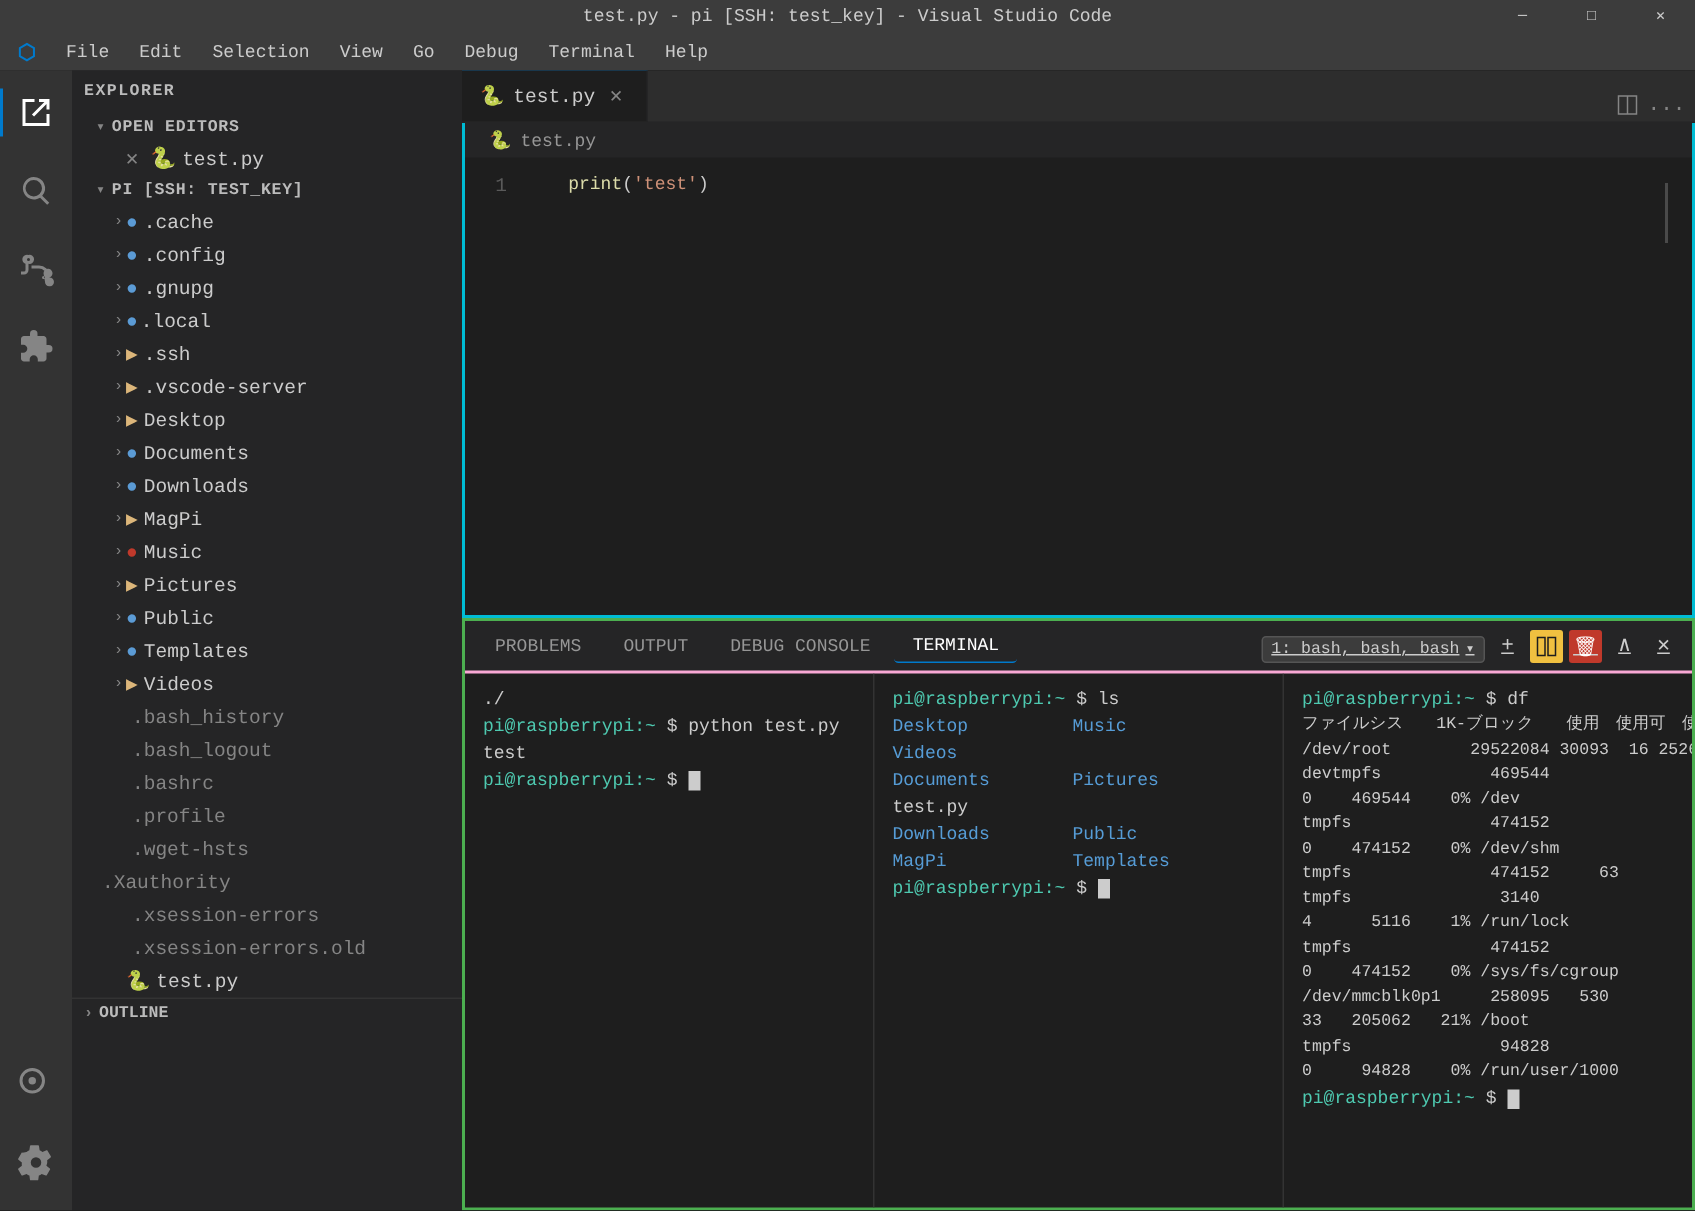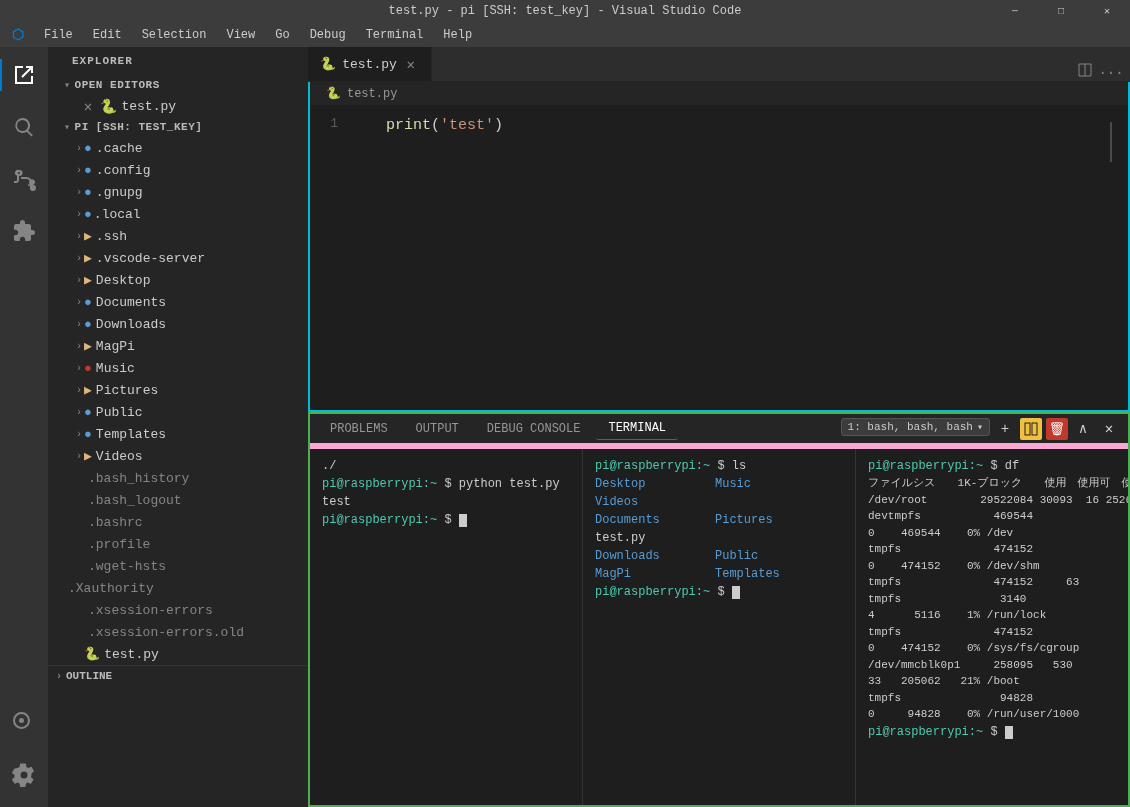--- a/index.html
+++ b/index.html
@@ -110,21 +110,21 @@
     .sidebar {
       width: 260px;
       background: #252526;
       flex-shrink: 0;
       overflow-y: auto;
       overflow-x: hidden;
       display: flex;
       flex-direction: column;
     }
     .sidebar-header {
-      padding: 8px 24px;
+      padding: 8px 8px;
       font-size: 11px;
       font-weight: bold;
       text-transform: uppercase;
       letter-spacing: 1px;
       color: #bbbbbb;
       cursor: pointer;
     }
     .sidebar-section-title {
       font-size: 11px;
       font-weight: bold;
@@ -242,21 +242,21 @@
       width: 40px;
       text-align: right;
       padding-right: 12px;
       color: #5a5a5a;
       user-select: none;
       font-size: 13px;
       line-height: 1.6;
     }
     .code-lines {
       flex: 1;
-      font-size: 15px;
+      font-size: 12px;
       line-height: 1.6;
     }
     .code-line { white-space: pre; }
     .kw-func { color: #dcdcaa; }
     .kw-str { color: #ce9178; }
 
     
     .terminal-area {
       height: 395px;
       flex-shrink: 0;
@@ -267,39 +267,40 @@
     }
 
     
     .terminal-tabs {
       background: #252526;
       height: 35px;
       display: flex;
       align-items: center;
       padding: 0 8px;
       gap: 4px;
-      border-bottom: 6px solid #f9a8d4;
+      border-bottom: 2px solid #f9a8d4;
       flex-shrink: 0;
     }
     .terminal-tab {
       padding: 4px 12px;
       font-size: 12px;
       cursor: pointer;
       color: #969696;
       border-radius: 3px;
     }
     .terminal-tab.active {
       color: #ffffff;
       border-bottom: 1px solid #007acc;
     }
     .terminal-panel-actions {
       margin-left: auto;
       display: flex;
-      align-items: flex-start;
-      gap: 4px;
+      align-items: flex-end;
+      gap: 4px;
+      text-decoration: underline;
     }
     .terminal-dropdown {
       background: #3c3c3c;
       border: 1px solid #555;
       color: #cccccc;
       padding: 2px 6px;
       font-size: 11px;
       cursor: pointer;
       display: flex;
       align-items: center;

